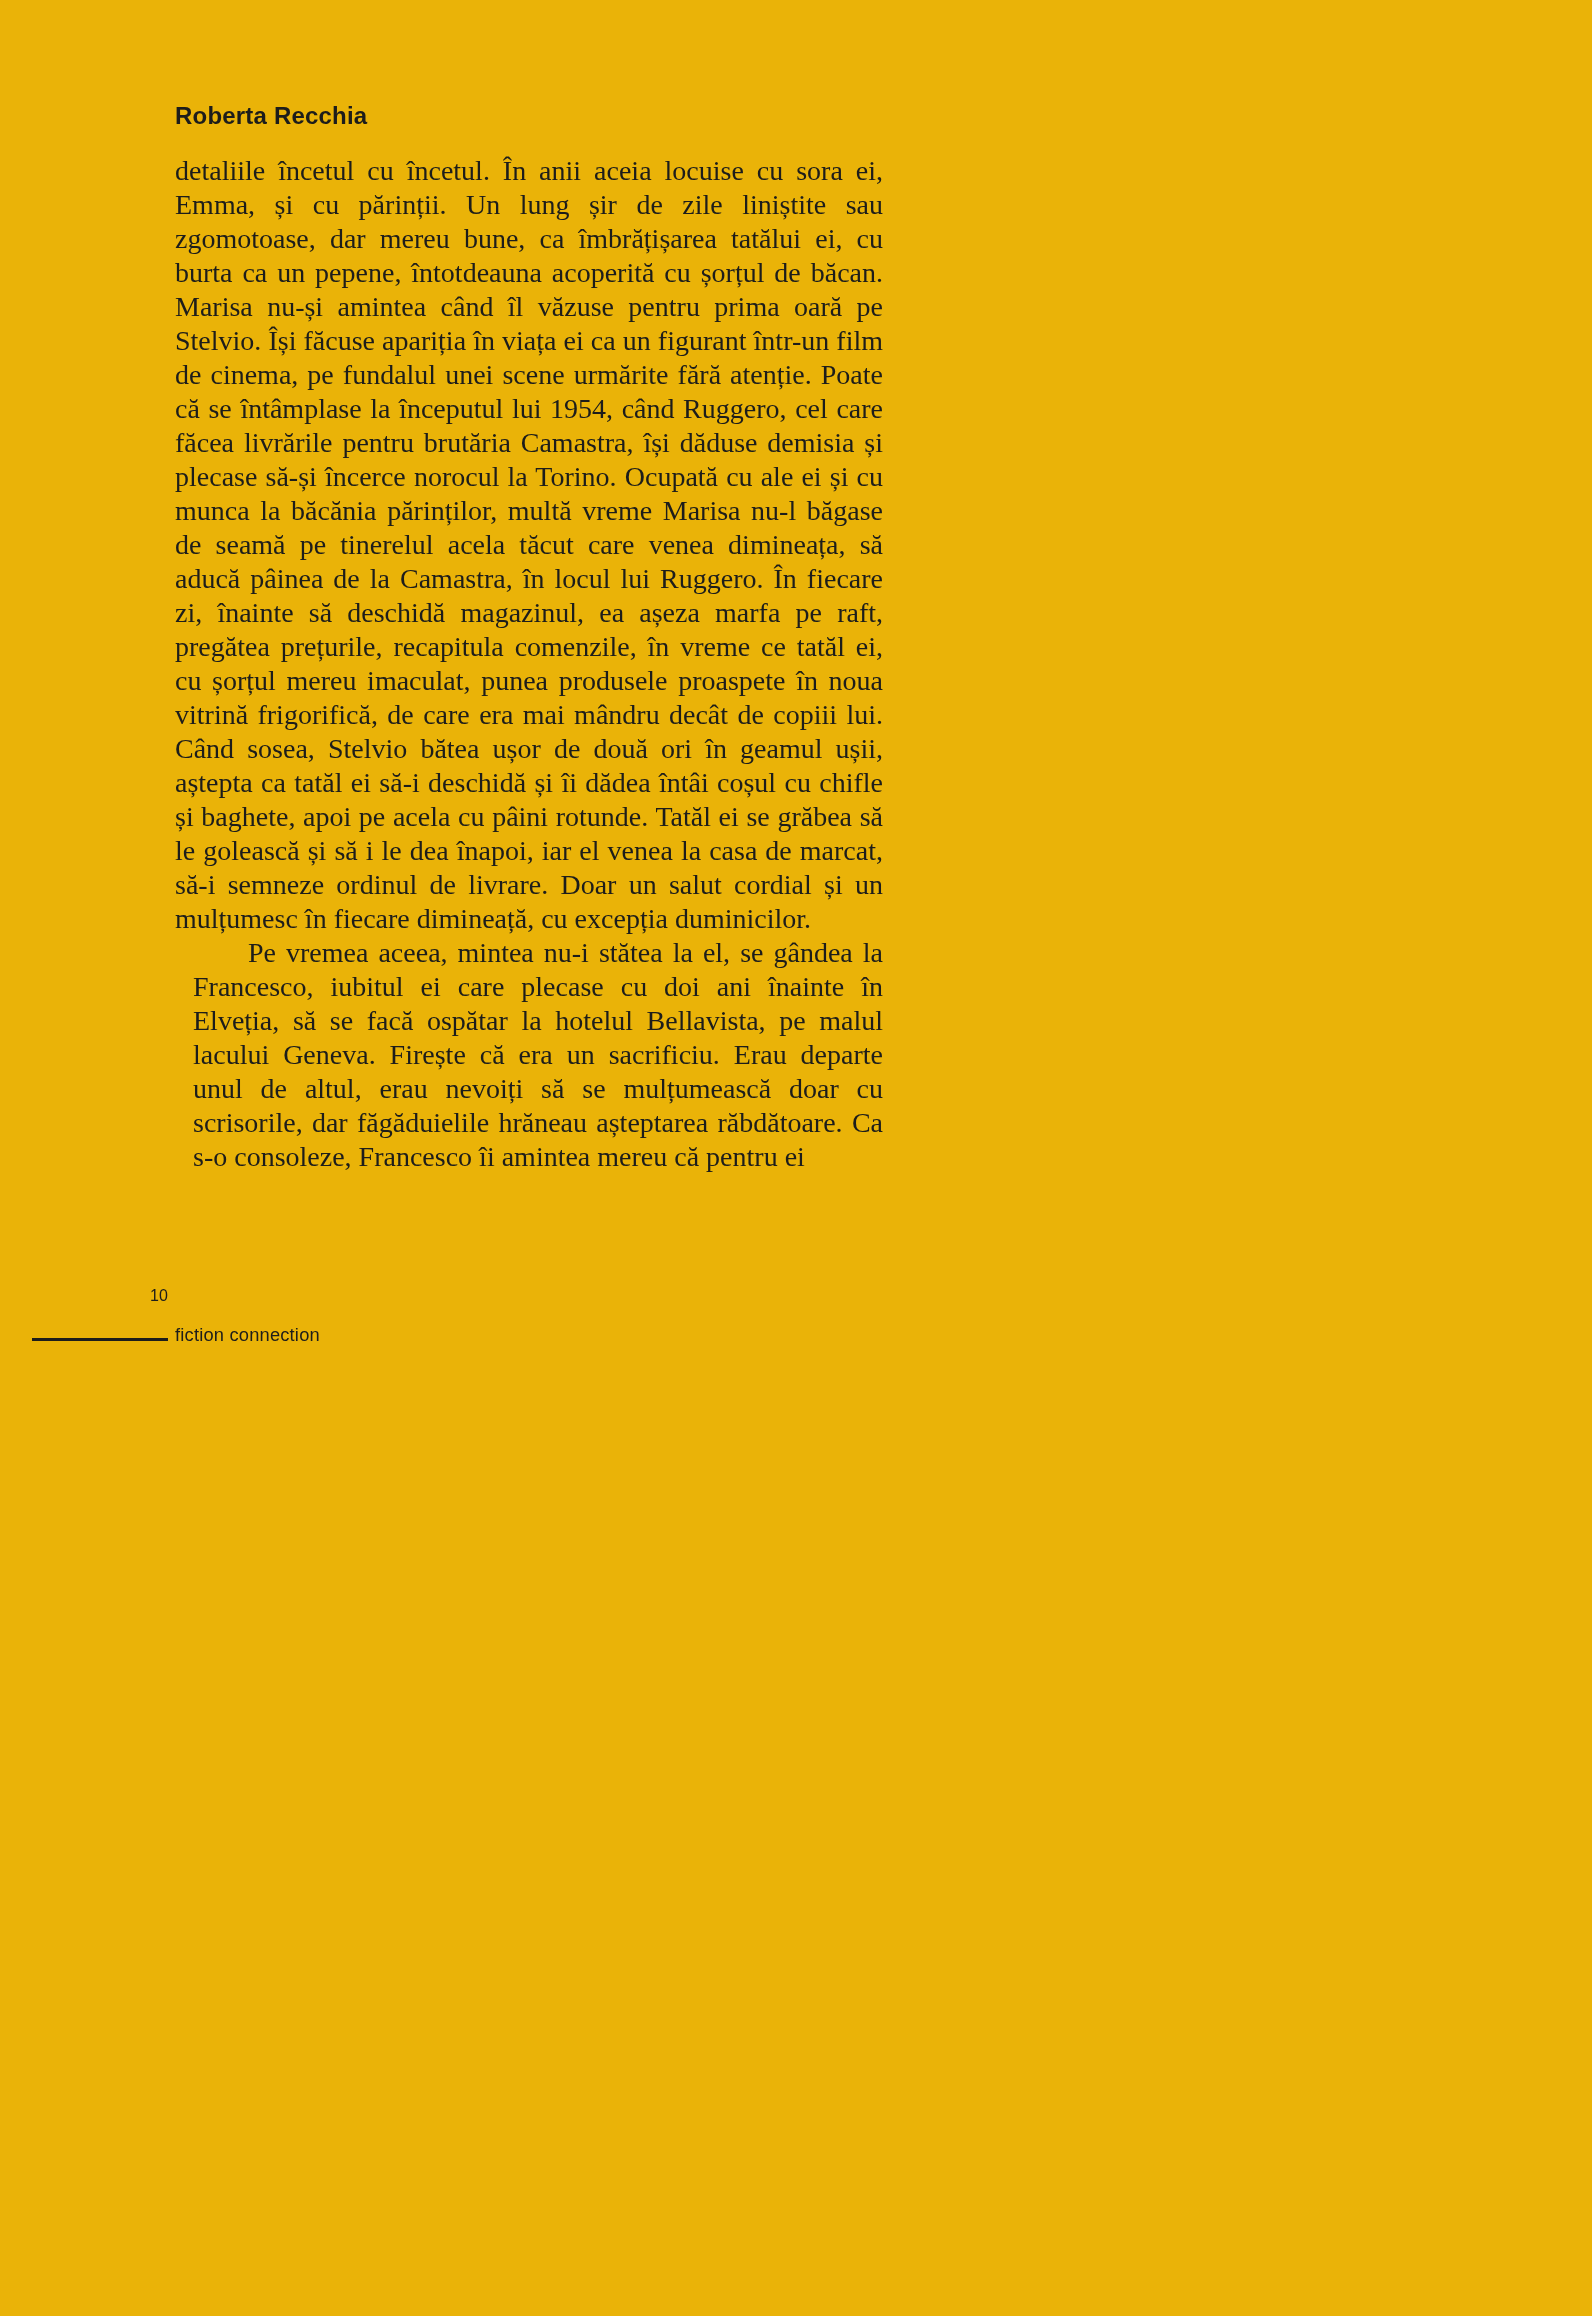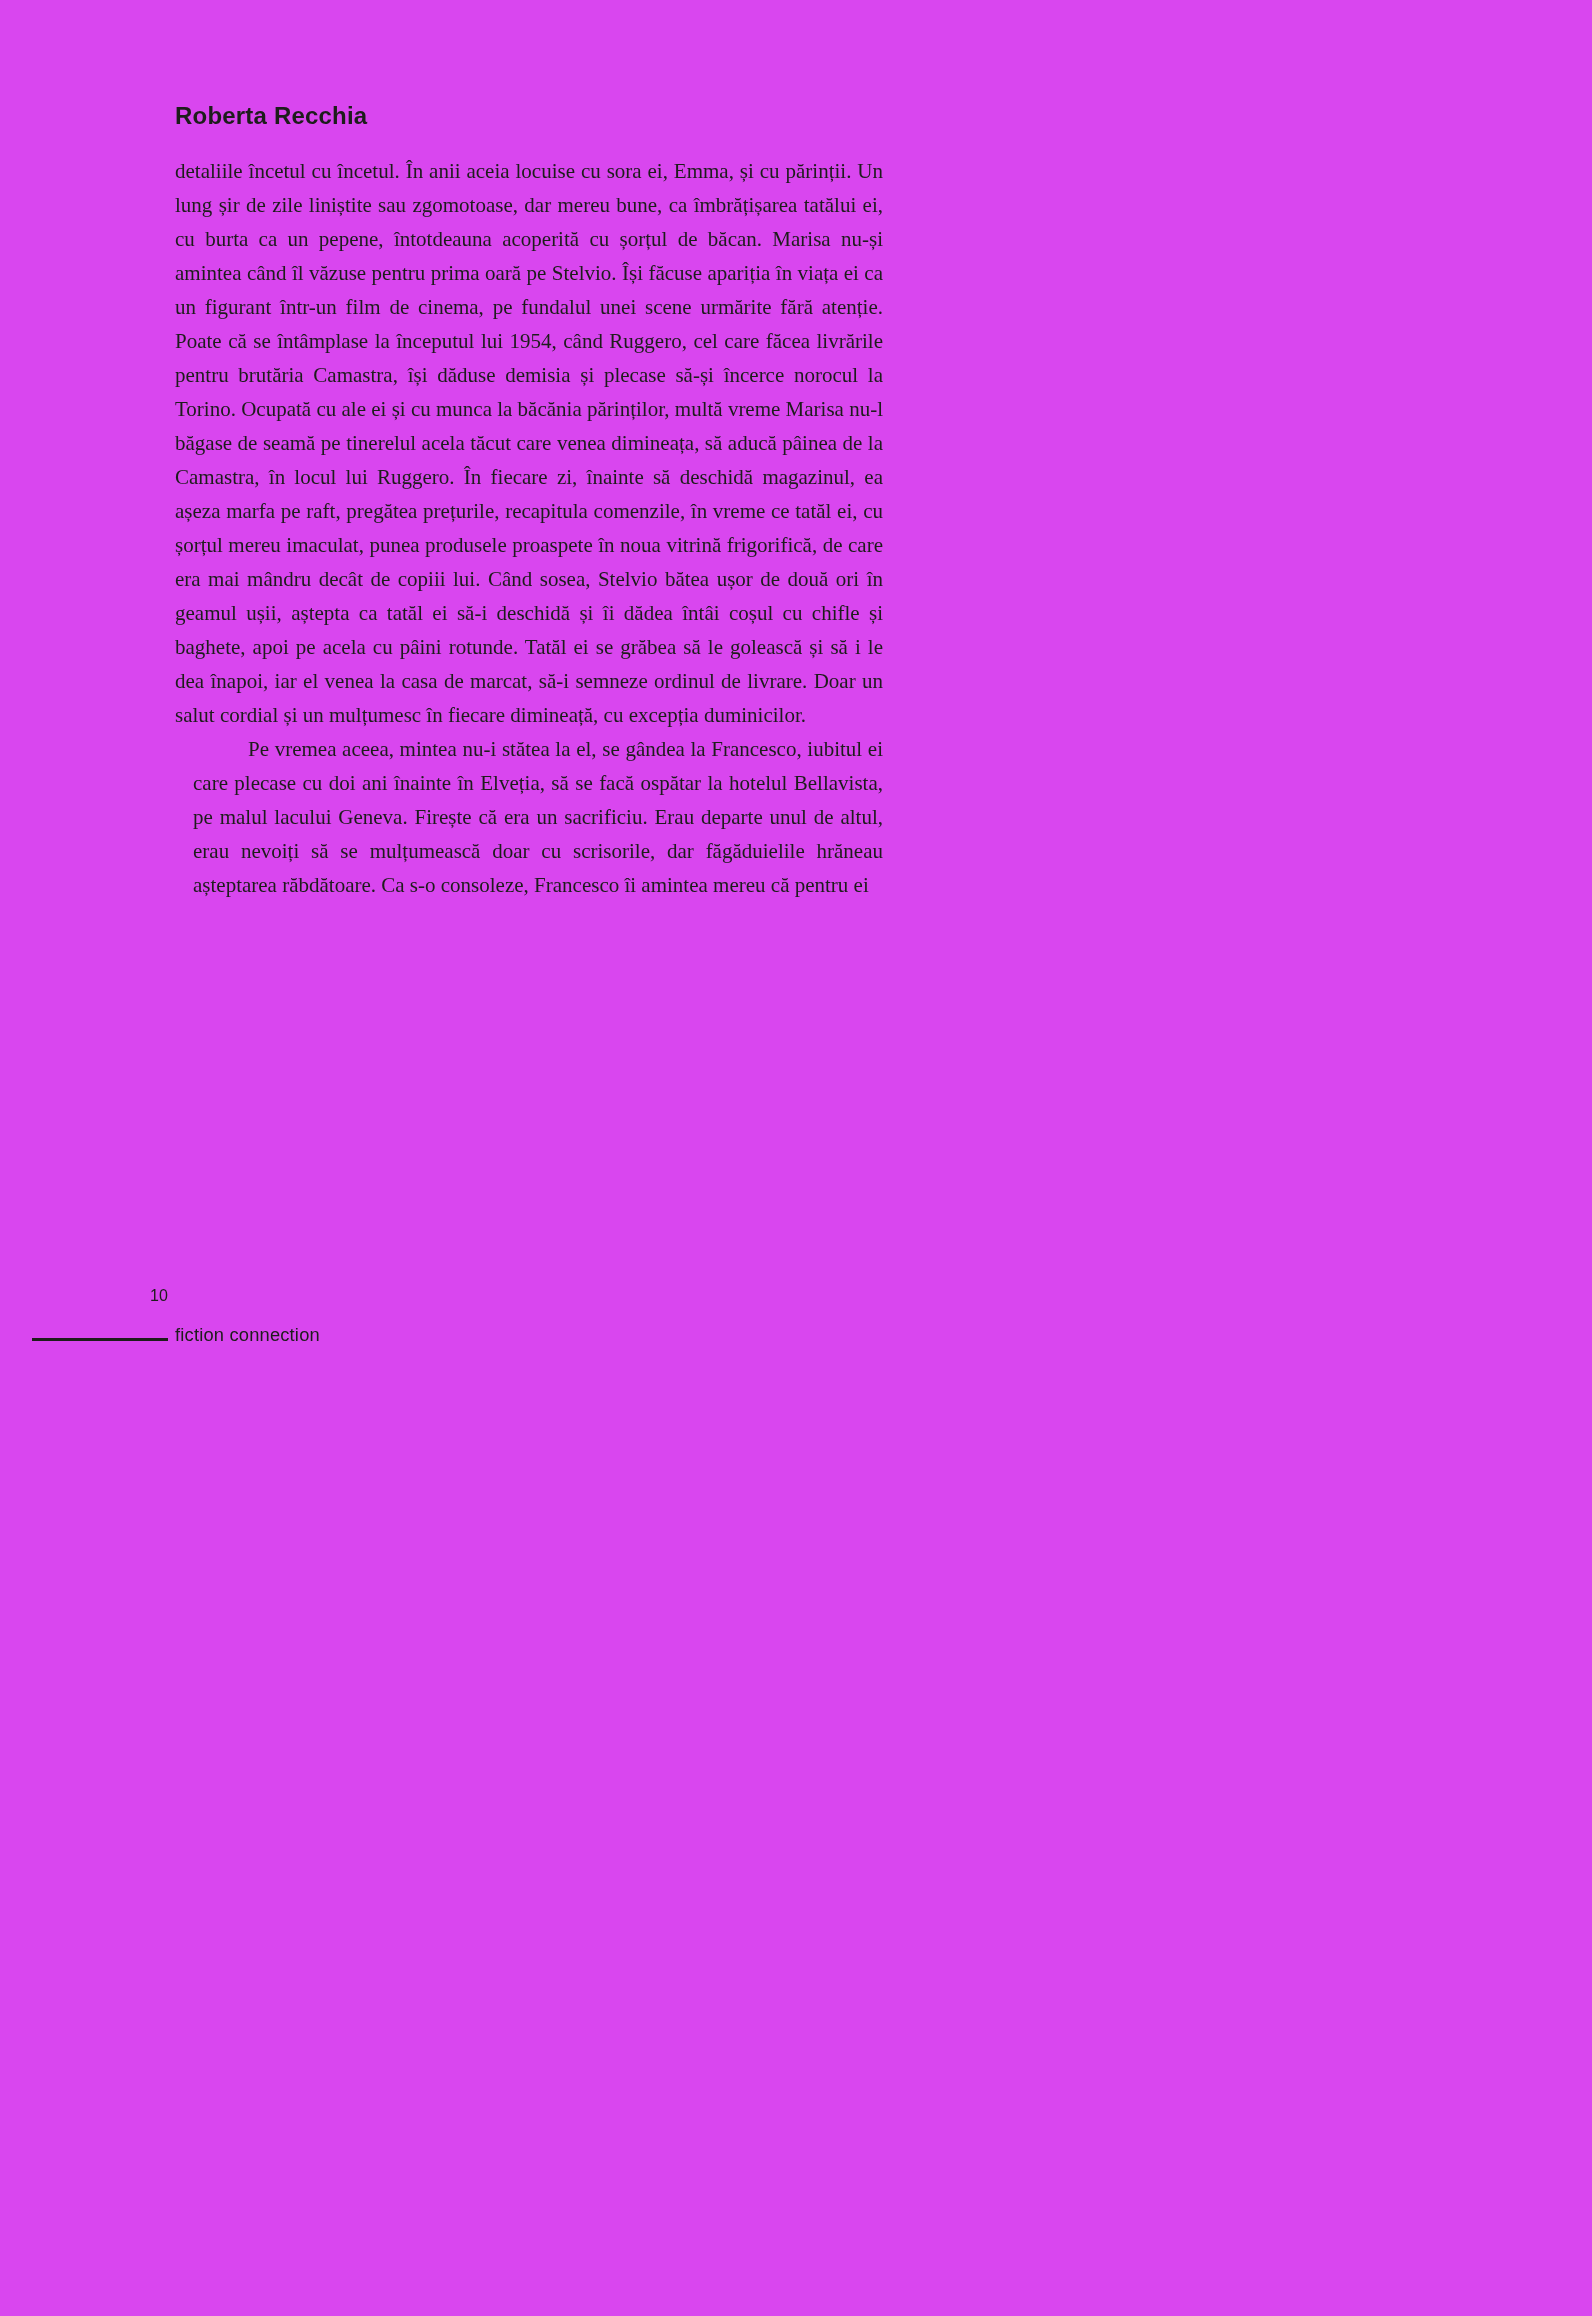--- a/index.html
+++ b/index.html
@@ -4,41 +4,41 @@
 <style>
   html, body {
     margin: 0;
     padding: 0;
     background: #ffffff;
   }
   .page {
     position: relative;
     width: 1592px;
     height: 2316px;
-    background: #d946ef;
+    background: #eab308;
     overflow: hidden;
     color: #1d1d1b;
   }
   .running-header {
     position: absolute;
     left: 175px;
     top: 102px;
     font-family: "Liberation Sans", sans-serif;
     font-weight: bold;
     font-size: 24px;
     letter-spacing: 0.2px;
     color: #1d1d1b;
   }
   .body-text {
     position: absolute;
     left: 175px;
     top: 154px;
     width: 708px;
     font-family: "Liberation Serif", serif;
-    font-size: 21px;
+    font-size: 28px;
     line-height: 34px;
     text-align: justify;
     color: #1d1d1b;
   }
   .body-text p {
     margin: 0;
     padding: 0;
   }
   .body-text p.indent {
     text-indent: 55px;

